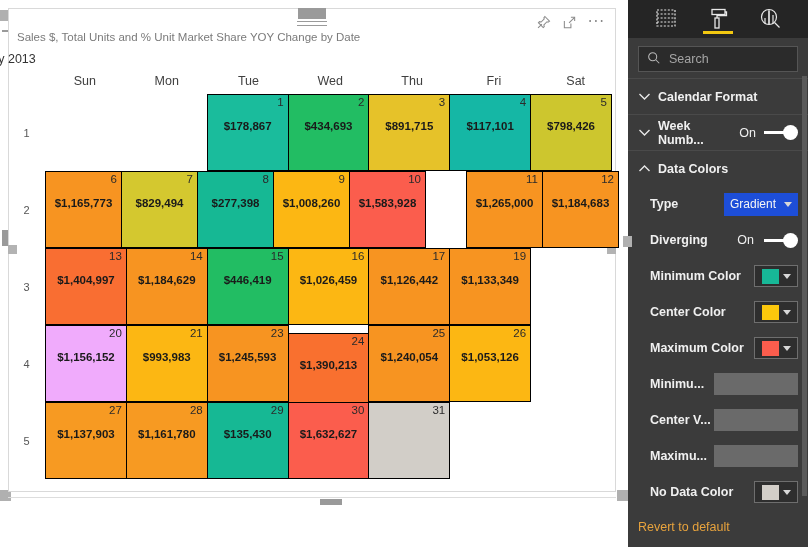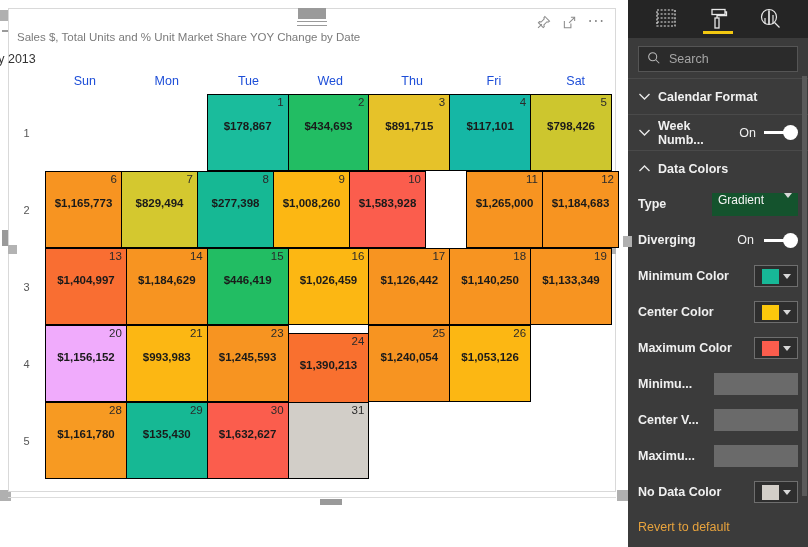--- a/index.html
+++ b/index.html
@@ -64,21 +64,21 @@
     position:absolute;top:3px;left:0;width:100%;
     font-size:12.5px;color:#333;
   }
   .month-label span{position:relative;left:-49px;}
 
   .dow-row{
     position:absolute;top:25px;left:35px;width:573px;
     display:flex;
   }
   .dow{
-    width:81.8px;text-align:center;font-size:12.5px;color:#1d4ed8;
+    width:81.8px;text-align:center;font-size:12.5px;color:#404040;
   }
 
   .weeknum-col{
     position:absolute;left:0px;top:45px;width:35px;
   }
   .weeknum{
     height:77px;display:flex;align-items:center;justify-content:center;
     font-size:11px;color:#555;
   }
 
@@ -157,28 +157,28 @@
   .sec .onlbl{margin-left:auto;margin-right:8px;font-size:12.5px;color:#f0f0f0;}
 
   .toggle{
     width:34px;height:15px;position:relative;flex:none;
   }
   .toggle .track{position:absolute;left:0;top:6px;width:26px;height:3px;background:#ffffff;}
   .toggle .knob{position:absolute;right:0;top:0;width:15px;height:15px;border-radius:50%;background:#ffffff;}
 
   .row{
     height:36px;display:flex;align-items:center;
-    padding:0 10px;box-sizing:border-box;
+    padding:0 10px;box-sizing:border-box;margin-left:12px;
   }
   .row .lbl{font-size:12.5px;color:#f0f0f0;font-weight:bold;}
   .row .ctl{margin-left:auto;}
 
   .dd{
-    width:86px;height:23px;background:#14532d;
-    display:flex;padding:0 6px;box-sizing:border-box;
+    width:74px;height:23px;background:#1d4ed8;
+    display:flex;align-items:center;padding:0 6px;box-sizing:border-box;
     font-size:12px;color:#f5f5f5;position:relative;
   }
   .dd .caret{margin-left:auto;width:0;height:0;
     border-left:4px solid transparent;border-right:4px solid transparent;
     border-top:5px solid #d8d8d8;}
 
   .colorbox{
     width:44px;height:22px;background:#2e2e2e;border:1px solid #6e6e6e;
     display:flex;align-items:center;justify-content:center;gap:4px;
     box-sizing:border-box;
@@ -347,24 +347,20 @@
               </div>
               <div class="cell" style="background: rgb(252, 183, 19);">
                 <span class="daynum">16</span>
                 <span class="val">$1,026,459</span>
               </div>
               <div class="cell" style="background: rgb(247, 148, 33);">
                 <span class="daynum">17</span>
                 <span class="val">$1,126,442</span>
               </div>
               <div class="cell" style="background: rgb(247, 148, 33);">
-                <span class="daynum">18</span>
-                <span class="val">$1,140,250</span>
-              </div>
-              <div class="cell" style="background: rgb(247, 148, 33);">
                 <span class="daynum">19</span>
                 <span class="val">$1,133,349</span>
               </div>
             </div>
             <div class="week">
               <div class="cell" style="background: #f0abfc;">
                 <span class="daynum">20</span>
                 <span class="val">$1,156,152</span>
               </div>
               <div class="cell" style="background: rgb(252, 183, 19);">
@@ -382,20 +378,24 @@
               <div class="cell" style="background: rgb(247, 148, 33);">
                 <span class="daynum">25</span>
                 <span class="val">$1,240,054</span>
               </div>
               <div class="cell" style="background: rgb(252, 183, 19);">
                 <span class="daynum">26</span>
                 <span class="val">$1,053,126</span>
               </div>
             </div>
             <div class="week">
+              <div class="cell" style="background: rgb(247, 154, 34);">
+                <span class="daynum">27</span>
+                <span class="val">$1,137,903</span>
+              </div>
               <div class="cell" style="background: rgb(247, 154, 34);">
                 <span class="daynum">28</span>
                 <span class="val">$1,161,780</span>
               </div>
               <div class="cell" style="background: rgb(22, 184, 148);">
                 <span class="daynum">29</span>
                 <span class="val">$135,430</span>
               </div>
               <div class="cell" style="background: rgb(251, 93, 77);">
                 <span class="daynum">30</span>

